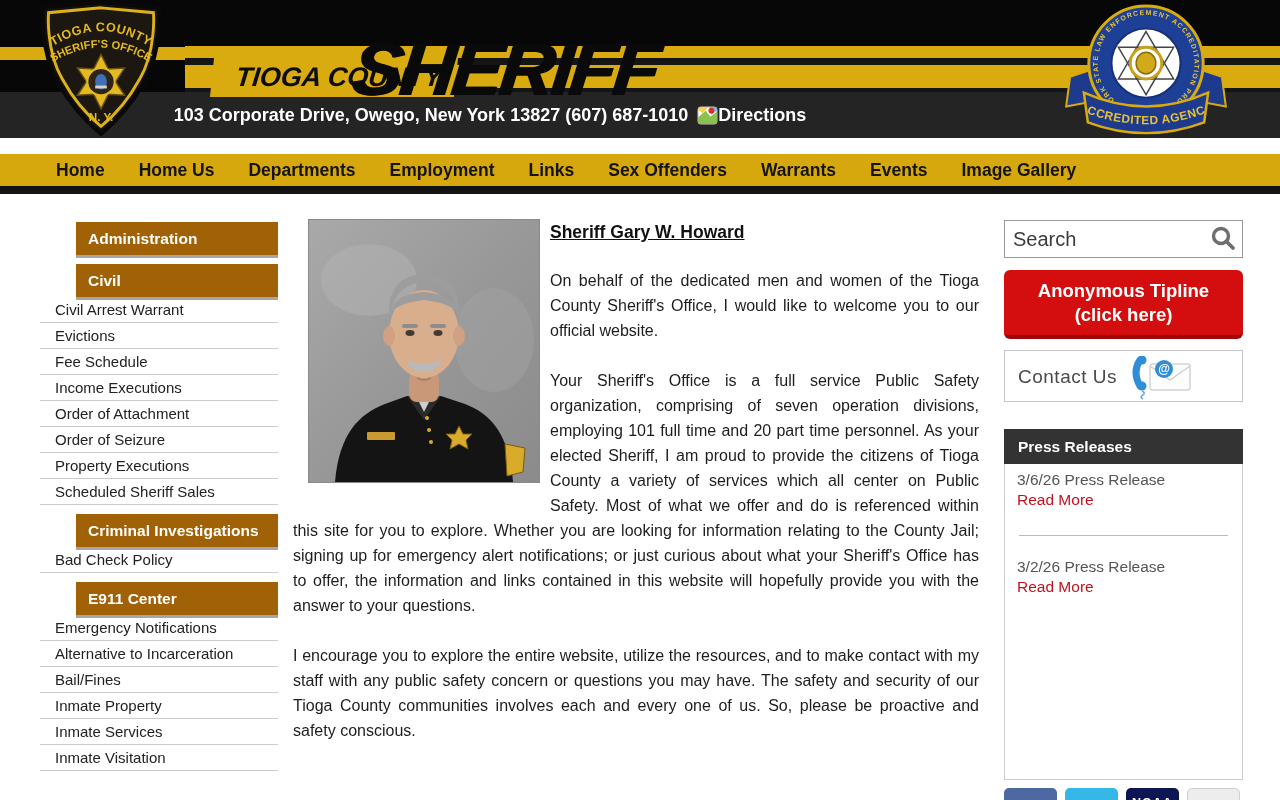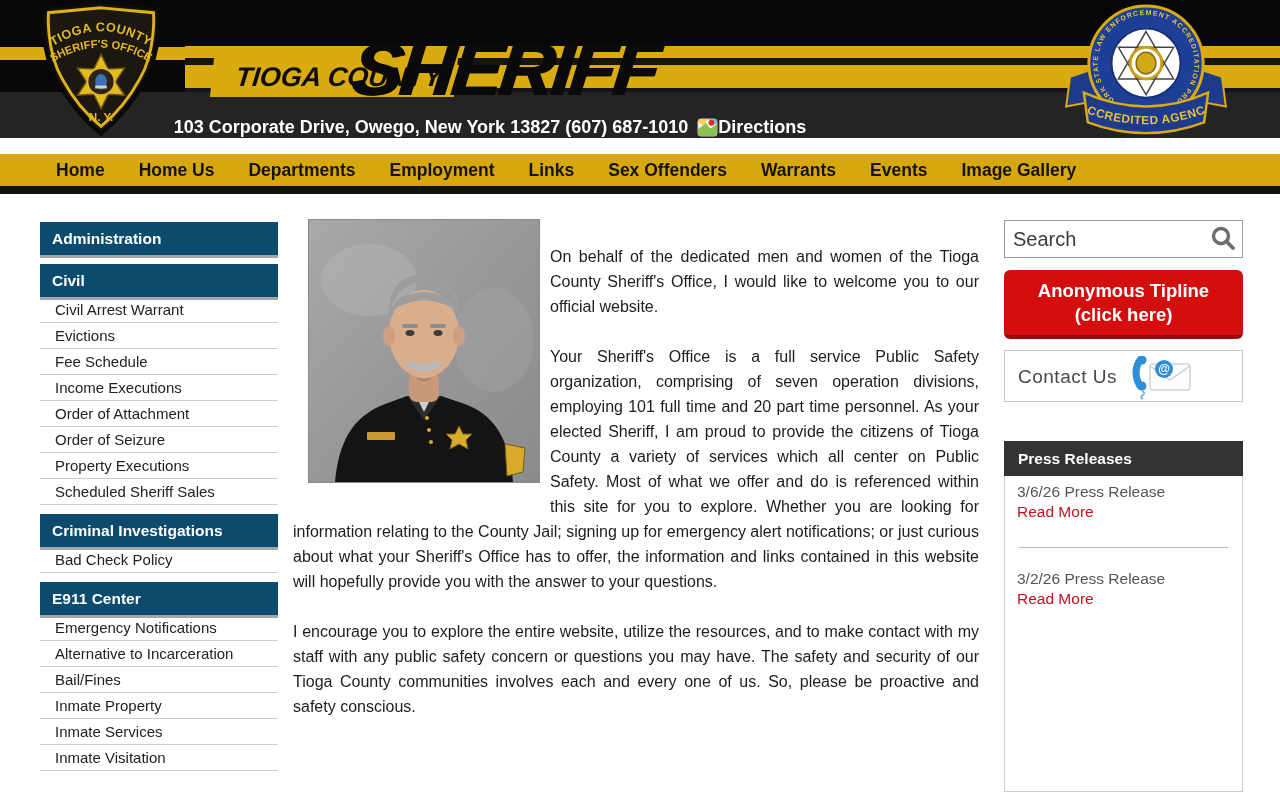--- a/index.html
+++ b/index.html
@@ -14,38 +14,38 @@
   .bstripe.top { top:12px; } .bstripe.bot { top:42px; }
   .lstripe { position:absolute; left:0; width:185px; height:13px; background:#d9ab0e; }
   .lstripe.top { top:47px; } .lstripe.bot { top:93px; }
   .brand-prefix { position:absolute; left:212px; top:58px; z-index:3; background:#d9ab0e; padding:4px 14px 4px 24px;
     font-size:27px; font-weight:bold; font-style:italic; color:#0d0d0d; letter-spacing:0px;
     transform:skewX(-6deg); }
   .brand-main { position:absolute; left:352px; top:34px; z-index:4; color:#0a0a0a;
     font-size:76px; font-weight:900; font-style:italic; letter-spacing:-3px; line-height:72px;
     transform:scaleY(0.98) skewX(-6deg); text-shadow:2px 0 #0a0a0a; }
   .addr-bar { position:absolute; left:0; top:92px; width:1280px; height:46px; background:#242424; z-index:2;
-    display:flex; align-items:flex-end; justify-content:center; padding-right:300px; gap:9px;
+    display:flex; align-items:center; justify-content:center; padding-right:300px; gap:9px;
     color:#fff; font-size:18px; font-weight:bold; }
   .addr-bar a { color:#fff; text-decoration:none; display:flex; align-items:center; }
   .map-icon { width:21px; height:21px; display:inline-block; }
   svg.patch { position:absolute; left:33px; top:0px; z-index:6; }
   svg.accred { position:absolute; left:1062px; top:2px; z-index:6; }
 
   
   .nav { position:absolute; left:0; top:154px; width:1280px; height:32px; background:#d6a80d; z-index:5;
     display:flex; align-items:center; padding-left:56px; }
   .nav a { color:#141414; text-decoration:none; font-size:17.5px; padding:0 17px;font-weight:bold; }
   .nav a:first-child { padding-left:0; }
   .nav-strip { position:absolute; left:0; top:186px; width:1280px; height:8px; background:#121212; z-index:5; }
 
   
   .sidebar { position:absolute; left:40px; top:222px; width:238px; }
-  .sb-head { background:#0c4a6e; color:#fff; font-size:15.5px; font-weight:bold;
-    padding:8px 0 7px 12px; box-shadow:0 3px 0 rgba(0,0,0,0.35); margin-top:9px; cursor:pointer; }
+  .sb-head { background:#a16207; color:#fff; font-size:15.5px; font-weight:bold;
+    padding:8px 0 7px 12px; box-shadow:0 3px 0 rgba(0,0,0,0.35); margin-top:9px; cursor:pointer;margin-left:36px; }
   .sidebar > .sb-head:first-child { margin-top:0; }
   .sb-item { display:block; color:#222; text-decoration:none; font-size:15px;
     padding:4px 0 4px 15px; border-bottom:1px solid #ccc; line-height:17px; }
   .sb-item:last-of-type { border-bottom:1px solid #ccc; }
 
   
   .main { position:absolute; left:293px; top:219px; width:686px; color:#1d1d1d; }
   .photo-wrap { float:left; width:232px; height:264px; margin:0 10px 12px 15px; border:1px solid #8a8a8a; }
   .main h1 { font-size:17.5px; font-weight:bold; text-decoration:underline; color:#111; margin:3px 0 0 0; }
   .main p { font-size:16px; line-height:25px; text-align:justify; margin-top:25px; }
@@ -57,21 +57,21 @@
     font-size:20px; color:#333; padding-left:8px; font-family:"Liberation Sans",sans-serif; }
   .search-box input::placeholder { color:#3c3c3c; opacity:1; }
   .search-btn { position:absolute; right:2px; top:2px; width:34px; height:32px; border:none; background:#fff; cursor:pointer; }
   .tipline { display:block; margin-top:12px; width:239px; background:#d40e0e; border-radius:6px;
     border-bottom:4px solid #9e0808; color:#fff; text-align:center; text-decoration:none;
     font-weight:bold; font-size:18.5px; line-height:24px; padding:9px 0 8px 0; }
   .contact { position:relative; display:block; margin-top:11px; width:239px; height:52px; background:#fff;
     border:1px solid #c6c6c6; text-decoration:none; }
   .contact .lbl { position:absolute; left:13px; top:15px; font-size:19px; font-weight:normal; color:#4a4a4a; letter-spacing:0.5px; }
   .contact svg { position:absolute; right:48px; top:5px; }
-  .press { margin-top:39px; width:239px; }
+  .press { margin-top:27px; width:239px; }
   .press-head { background:#333; color:#fff; font-size:15.5px; font-weight:bold; padding:9px 0 8px 14px; }
   .press-body { border:1px solid #ccc; border-top:none; background:#fff; height:316px; padding:7px 12px 0 12px; }
   .press-date { font-size:15.5px; color:#555; }
   .press-more { display:inline-block; color:#c1121f; font-size:15.5px; text-decoration:none; margin-top:2px; }
   .press-div { border-top:1px solid #bbb; margin:26px 2px 22px 2px; }
   .social { display:flex; gap:8px; margin-top:8px; }
   .social a { display:block; width:53px; height:53px; border-radius:5px; text-decoration:none; position:relative; overflow:hidden; }
   .social .fb { background:#4e69a2; }
   .social .tw { background:#35b8e8; }
   .social .noaa { background:#0e1554; }
@@ -210,20 +210,21 @@
         <path d="M98 140 Q115 148 132 140 Q132 150 115 152 Q98 150 98 140" fill="#b9b9b9"></path>
         <path d="M108 158 Q115 162 122 158" stroke="#a87f62" stroke-width="2" fill="none"></path>
         <polygon points="150,206 154,214 163,214 157,220 159,229 150,224 141,229 143,220 137,214 146,214" fill="#d8ab2a" stroke="#7a5c0e" stroke-width="1"></polygon>
         <rect x="58" y="212" width="28" height="8" rx="1" fill="#c89a31"></rect>
         <path d="M196 224 L216 228 L214 252 L198 256 Z" fill="#d8ab2a" stroke="#7a5c0e"></path>
         <circle cx="118" cy="198" r="2" fill="#d8ab2a"></circle>
         <circle cx="120" cy="210" r="2" fill="#d8ab2a"></circle>
         <circle cx="122" cy="222" r="2" fill="#d8ab2a"></circle>
       </svg>
     </div>
+    <h1>Sheriff Gary W. Howard</h1>
     <p>On behalf of the dedicated men and women of the Tioga County Sheriff's Office, I would like to welcome you to our official website.</p>
     <p>Your Sheriff's Office is a full service Public Safety organization, comprising of seven operation divisions, employing 101 full time and 20 part time personnel.  As your elected Sheriff, I am proud to provide the citizens of Tioga County a variety of services which all center on Public Safety.  Most of what we offer and do is referenced within this site for you to explore.  Whether you are looking for information relating to the County Jail; signing up for emergency alert notifications; or just curious about what your Sheriff's Office has to offer, the information and links contained in this website will hopefully provide you with the answer to your questions.</p>
     <p>I encourage you to explore the entire website, utilize the resources, and to make contact with my staff with any public safety concern or questions you may have.   The safety and security of our Tioga County communities involves each and every one of us.  So, please be proactive and safety conscious.</p>
   </div>
 
   <div class="rightcol">
     <div class="search-box">
       <input type="text" placeholder="Search" style="">
       <button class="search-btn">
         <svg width="26" height="26" viewBox="0 0 26 26">

